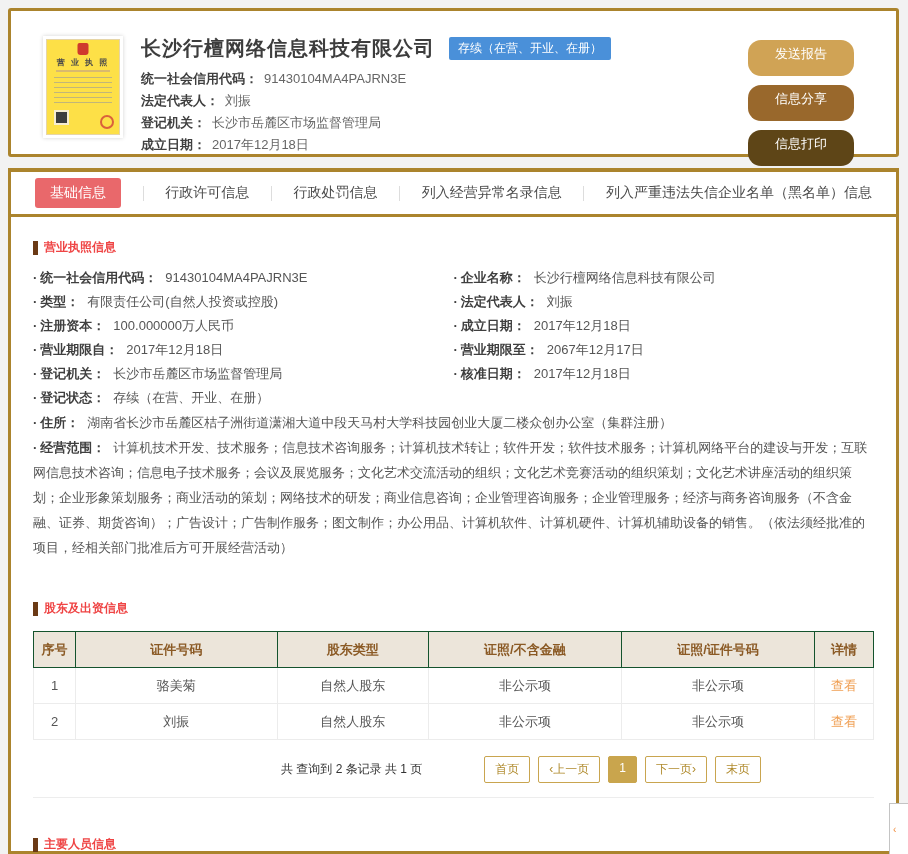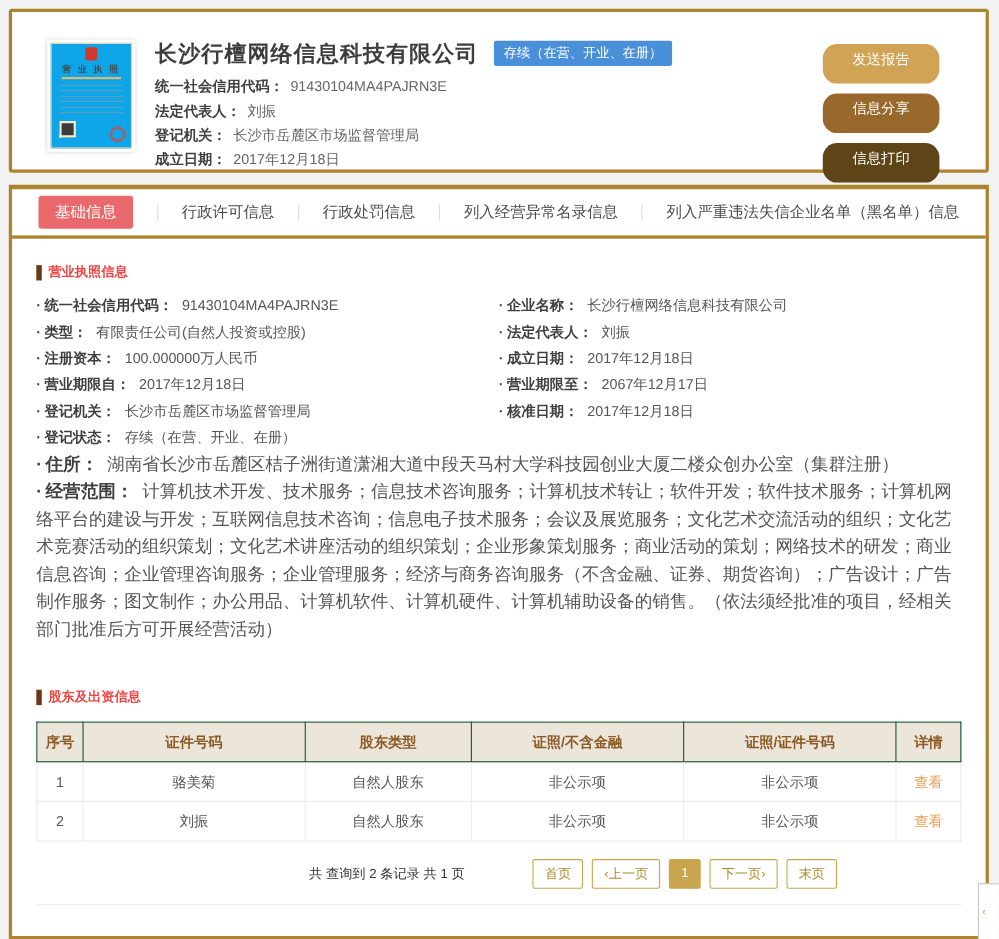--- a/index.html
+++ b/index.html
@@ -15,21 +15,21 @@
   .card-header {
     position: absolute; left: 8px; top: 8px; width: 891px; height: 149px;
     background: #fff; border: 3px solid #ab842d; border-radius: 3px;
     display: flex;
   }
   .license-wrap {
     width: 80px; height: 102px; margin: 25px 0 0 32px;
     background: #fff; padding: 3px; box-shadow: 0 0 4px rgba(0,0,0,.18);
     flex: none;
   }
-  .license-doc { width: 100%; height: 100%; background: #0ea5e9; border: 1px solid #e6d5a6; position: relative; overflow: hidden; }
+  .license-doc { width: 100%; height: 100%; background: #fde047; border: 1px solid #e6d5a6; position: relative; overflow: hidden; }
   .license-emblem { position: absolute; top: 3px; left: 50%; transform: translateX(-50%); width: 11px; height: 12px; background: #cf3a2d; border-radius: 2px 2px 3px 3px; }
   .license-title { position: absolute; top: 17px; width: 100%; text-align: center; font-size: 8px; font-weight: bold; color: #4a4a4a; letter-spacing: 2px; white-space: nowrap; }
   .license-subline { position: absolute; top: 30px; left: 12%; width: 76%; height: 2px; background: #d9ba6e; }
   .license-lines { position: absolute; top: 37px; left: 7px; right: 7px; height: 30px;
     background: repeating-linear-gradient(to bottom, #9a9a9a 0 1px, transparent 1px 5px); opacity: .6; }
   .license-qr { position: absolute; left: 7px; bottom: 9px; width: 15px; height: 15px; background: #3d3d3d;
     box-shadow: inset 2px 2px 0 #f6ecd0, inset -2px -2px 0 #f6ecd0; }
   .license-seal { position: absolute; right: 5px; bottom: 5px; width: 14px; height: 14px; border: 2px solid #d34a39; border-radius: 50%; opacity: .85; }
   .header-info { flex: 1; padding: 24px 0 0 18px; min-width: 0; }
   .company-row { display: flex; align-items: center; }
@@ -55,21 +55,21 @@
   .tab-div { width: 1px; height: 15px; background: #ddd; flex: none; }
 
   .content { padding: 0 22px; }
   .sec-title { display: flex; align-items: center; font-size: 12px; font-weight: bold; color: #ef4444; }
   .sec-marker { width: 5px; height: 14px; background: #6b3a15; margin-right: 6px; flex: none; }
   .mt22 { margin-top: 22px; }
 
   .fields-2col { display: flex; margin-top: 10px; }
   .fcol { width: 50%; min-width: 0; }
   .frow { font-size: 13px; line-height: 24px; white-space: nowrap; overflow: hidden; }
-  .frow-full { font-size: 16px; line-height: 25px; }
+  .frow-full { font-size: 13px; line-height: 25px; }
   .dot { font-weight: bold; color: #3f3f3f; margin-right: 3px; }
   .flbl { font-weight: bold; color: #3f3f3f; }
   .fval { color: #555; margin-left: 8px; }
 
   .sh-section { margin-top: 40px; }
   .sh-table { width: 100%; border-collapse: collapse; margin-top: 14px; font-size: 13px; }
   .sh-table th { background: #ece5da; color: #8b5a25; font-weight: bold; height: 36px; border: 1px solid #14532d; }
   .sh-table td { height: 36px; text-align: center; color: #555; border: 1px solid #ececec; }
   .view-link { color: #f0a055; cursor: pointer; }
 

